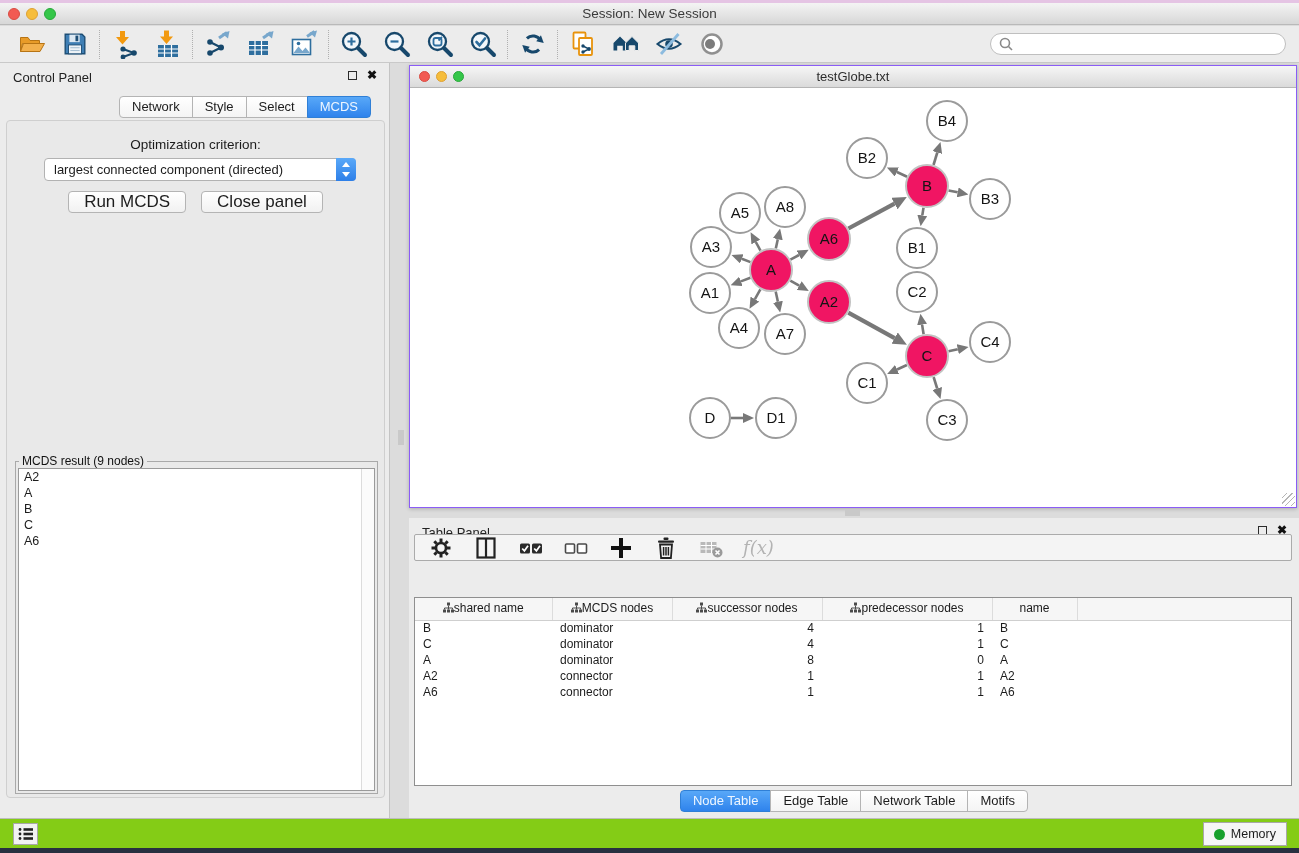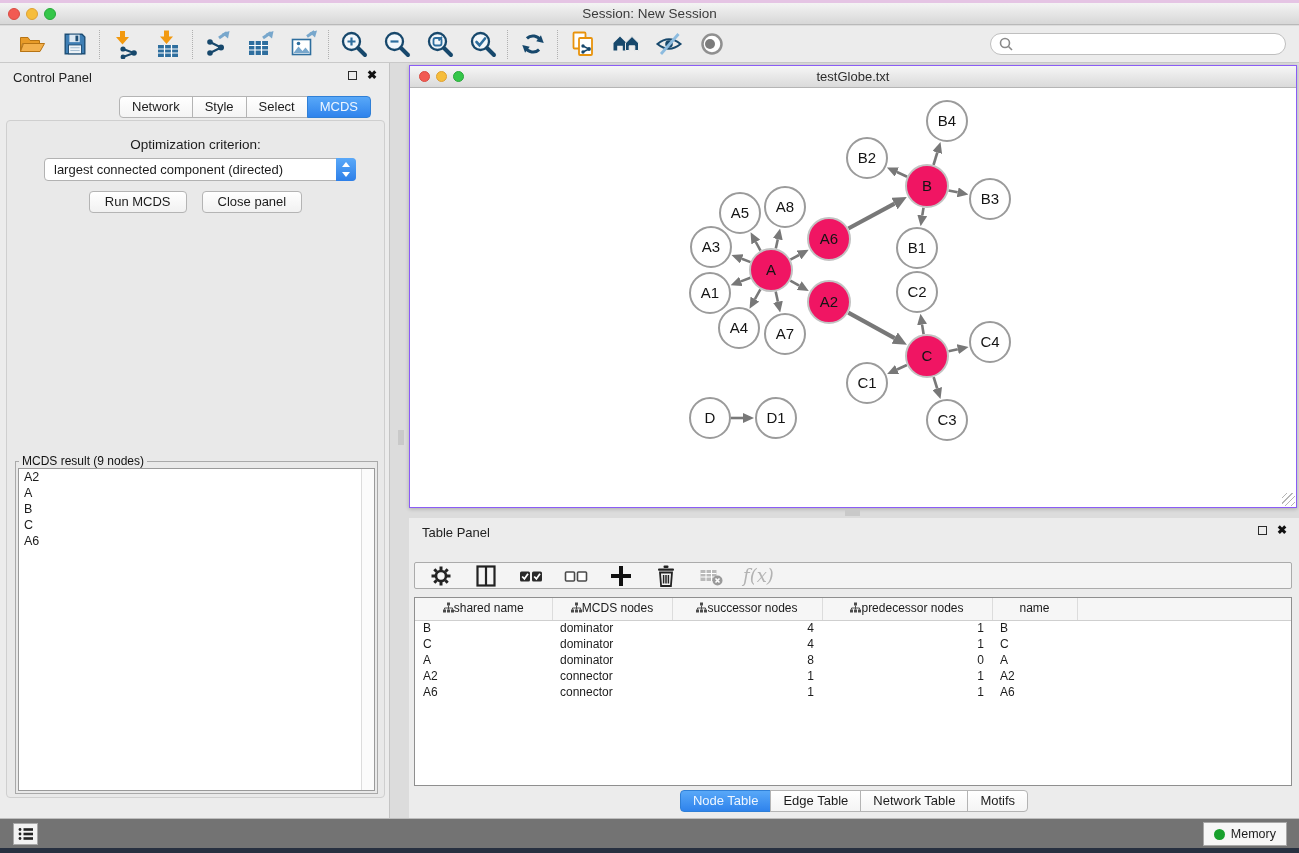--- a/index.html
+++ b/index.html
@@ -44,53 +44,53 @@
   .cp-tabs { position:absolute; left:78px; top:33px; display:flex;padding-left:41px; }
   .cp-body { position:absolute; left:6px; top:57px; width:379px; height:678px; background:#e9e9e9; border:1px solid #cfcfcf; border-radius:4px; }
   .opt-label { position:absolute; top:16px; width:100%; text-align:center; font-size:13.5px; }
   .dropdown { position:absolute; left:37px; top:37px; width:312px; height:23px; background:#fff; border:1px solid #b2b2b2; border-radius:4px; }
   .dd-text { line-height:21px; font-size:13px; padding-left:9px; }
   .dd-cap { position:absolute; right:-1px; top:-1px; width:20px; height:23px; background:linear-gradient(#5aa9f9,#2d7fe8); border-radius:0 4px 4px 0; }
   .dd-cap .up, .dd-cap .down { position:absolute; left:6px; width:0; height:0; border-left:4px solid transparent; border-right:4px solid transparent; }
   .dd-cap .up { top:4px; border-bottom:5px solid #fff; }
   .dd-cap .down { bottom:4px; border-top:5px solid #fff; }
   .btn-row { position:absolute; top:70px; left:0; width:100%; display:flex; justify-content:center; gap:15px; }
-  .pbtn { height:22px; line-height:20px; padding:0 15px; font-size:13px; background:linear-gradient(#ffffff,#f1f1f1); border:1px solid #b4b4b4; border-radius:4px; cursor:default; }
+  .pbtn { height:22px; line-height:20px; padding:0 15px; font-size:17px; background:linear-gradient(#ffffff,#f1f1f1); border:1px solid #b4b4b4; border-radius:4px; cursor:default; }
   .result-fieldset { position:absolute; left:8px; top:333px; width:363px; height:340px; border:1px solid #a9a9a9; }
   .result-fieldset legend { font-size:12px; padding:0 3px; margin-left:3px; color:#111; }
   .listbox { position:absolute; left:2px; right:2px; top:0px; bottom:2px; background:#fff; border:1px solid #9a9a9a; overflow:hidden; }
   .scroll-track { position:absolute; right:0; top:0; bottom:0; width:13px; background:#fbfbfb; border-left:1px solid #dcdcdc; }
   .list-item { font-size:12.5px; line-height:16px; padding-left:5px; }
 
   
   .nw { position:absolute; left:409px; top:65px; width:888px; height:443px; background:#fff; border:1px solid #8b5cf6; box-shadow:0 1px 4px rgba(0,0,0,.22); }
   .nw-titlebar { position:relative; height:22px; background:linear-gradient(#f6f6f6,#dadada); border-bottom:1px solid #b5b5b5; }
   .nw-titlebar .lights { top:5px; left:9px; }
   .nw-titlebar .light { width:11px; height:11px; }
   .nw-title-text { text-align:center; line-height:22px; font-size:13px; color:#2d2d2d; }
   .nw-canvas { position:absolute; left:0; top:23px; right:0; bottom:0; background:#fff; }
   .grip { position:absolute; right:1px; bottom:1px; width:13px; height:13px;
     background:repeating-linear-gradient(135deg, transparent 0 3px, #b5b5b5 3px 4px); }
 
   
   .tp { position:absolute; left:409px; top:518px; width:890px; height:300px; background:#ececec;padding-left:30px; }
-  .tp-toolbar { position:absolute; left:5px; right:7px; top:44px; height:27px; background:#f4f4f4; border:1px solid #ababab; border-radius:2px; display:flex; align-items:center; padding-left:13px; gap:19px; }
+  .tp-toolbar { position:absolute; left:5px; right:7px; top:16px; height:27px; background:#f4f4f4; border:1px solid #ababab; border-radius:2px; display:flex; align-items:center; padding-left:13px; gap:19px; }
   .ticon { display:flex; align-items:center; justify-content:center; cursor:default; }
   .fx { font-family:"DejaVu Serif",serif; font-style:italic; font-size:18px; color:#b3b3b3; }
   .tp-table { position:absolute; left:5px; right:7px; top:79px; bottom:32px; background:#fff; border:1px solid #8f8f8f; overflow:hidden; }
   table.grid { border-collapse:collapse; table-layout:fixed; width:100%; }
   table.grid th { height:22px; background:#f6f6f6; border-bottom:1px solid #cfcfcf; border-right:1px solid #dcdcdc; font-size:12px; font-weight:normal; color:#1a1a1a; text-align:center; }
   table.grid th.filler { border-right:none; }
   table.grid th .hlbl { vertical-align:1px; }
   table.grid td { height:16px; font-size:12px; padding:0 8px; white-space:nowrap; overflow:hidden; }
   td.al { text-align:left; } td.ar { text-align:right; padding-right:9px; }
   .tp-tabs { position:absolute; left:0; right:0; bottom:6px; display:flex; justify-content:center; }
 
   
-  .statusbar { position:absolute; left:0; right:0; bottom:5px; height:30px; background:#737373; border-top:1px solid #bdbdbd; }
+  .statusbar { position:absolute; left:0; right:0; bottom:5px; height:30px; background:#84cc16; border-top:1px solid #bdbdbd; }
   .list-btn { position:absolute; left:13px; top:4px; width:25px; height:22px; border:1px solid #a8a8a8; background:#f2f2f2; display:flex; align-items:center; justify-content:center; }
   .memory-btn { position:absolute; right:12px; top:3px; height:24px; border:1px solid #a8a8a8; background:#f6f6f6; display:flex; align-items:center; gap:6px; padding:0 10px; font-size:12.5px; }
   .gdot { width:11px; height:11px; border-radius:50%; background:#17a02c; }
 
   
   .vhandle { position:absolute; left:398px; top:430px; width:6px; height:15px; background:#c9c9c9; }
   .hhandle { position:absolute; left:845px; top:510px; width:15px; height:6px; background:#c9c9c9; }
 </style>
 </head>
 <body>

